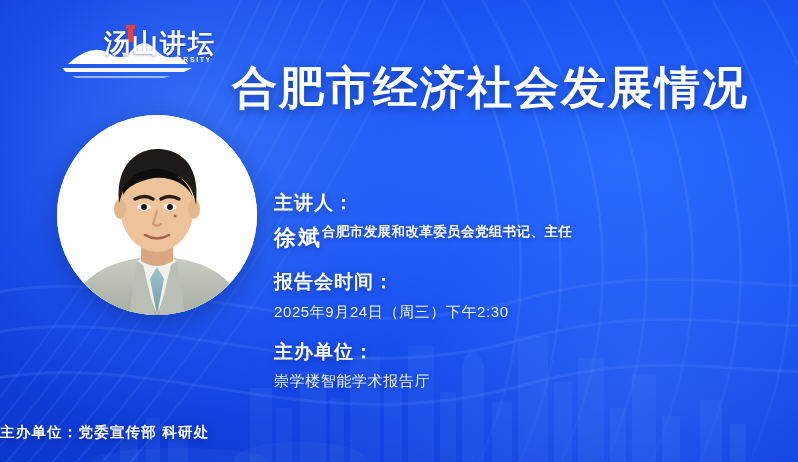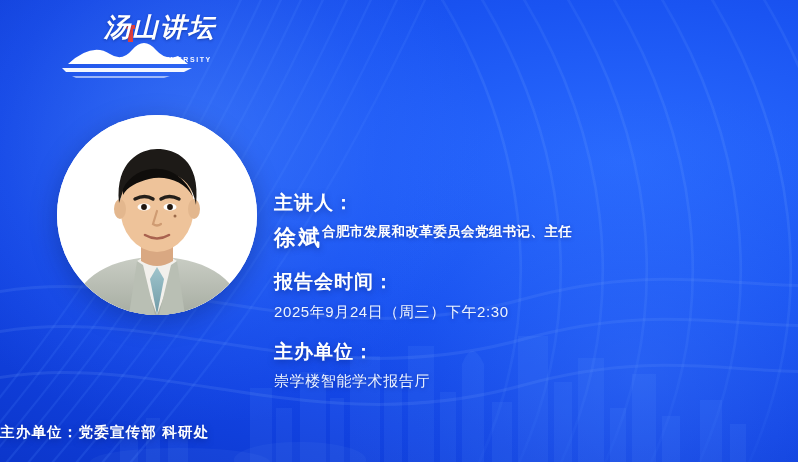--- a/index.html
+++ b/index.html
@@ -33,26 +33,25 @@
   
   .skyline{position:absolute;left:0;right:0;bottom:0;height:150px;pointer-events:none;opacity:.5;}
   .skyline svg{display:block;width:100%;height:100%;}
 
   
   .logo{
     position:absolute;left:62px;top:20px;width:185px;height:62px;
   }
   .logo svg{display:block;width:100%;height:100%;}
   .logo-cn{
-    position:absolute;left:104px;top:10px;
+    position:absolute;left:104px;top:26px;
     font-size:26px;font-weight:bold;color:#ffffff;
     letter-spacing:2px;
     text-shadow:0 1px 3px rgba(0,20,90,.45);
     white-space:nowrap;
-    font-style:italic;
   }
   .logo-en{
     position:absolute;left:110px;top:56px;
     font-size:7px;font-weight:bold;color:#ffffff;
     letter-spacing:1.6px;white-space:nowrap;opacity:.95;
   }
 
   
   .title1{
     position:absolute;left:232px;top:58px;
@@ -194,20 +193,21 @@
       <path d="M6 44 Q30 22 48 34 Q60 42 70 30 Q82 16 94 30 Q104 41 116 36 L126 44 Z" fill="#ffffff"></path>
       <path d="M0 48 L130 48 L122 52 L4 52 Z" fill="#ffffff" opacity=".95"></path>
       <path d="M10 56 L108 56 L102 58 L14 58 Z" fill="#ffffff" opacity=".55"></path>
       <rect x="66" y="8" width="5" height="14" fill="#e8413c"></rect>
       <rect x="64" y="5" width="9" height="4" fill="#e8413c"></rect>
     </svg>
   </div>
   <div class="logo-cn">汤山讲坛</div>
   <div class="logo-en">CHAOHU UNIVERSITY</div>
 
+  <div class="title1">合肥市经济社会发展情况</div>
 
   <div class="portrait">
     <svg viewBox="0 0 200 200" xmlns="http://www.w3.org/2000/svg">
       <defs>
         <linearGradient id="suit" x1="0" y1="0" x2="0" y2="1">
           <stop offset="0%" stop-color="#c9cdc4"></stop>
           <stop offset="100%" stop-color="#a7ada2"></stop>
         </linearGradient>
         <linearGradient id="tie" x1="0" y1="0" x2="0" y2="1">
           <stop offset="0%" stop-color="#9fc4cc"></stop>

